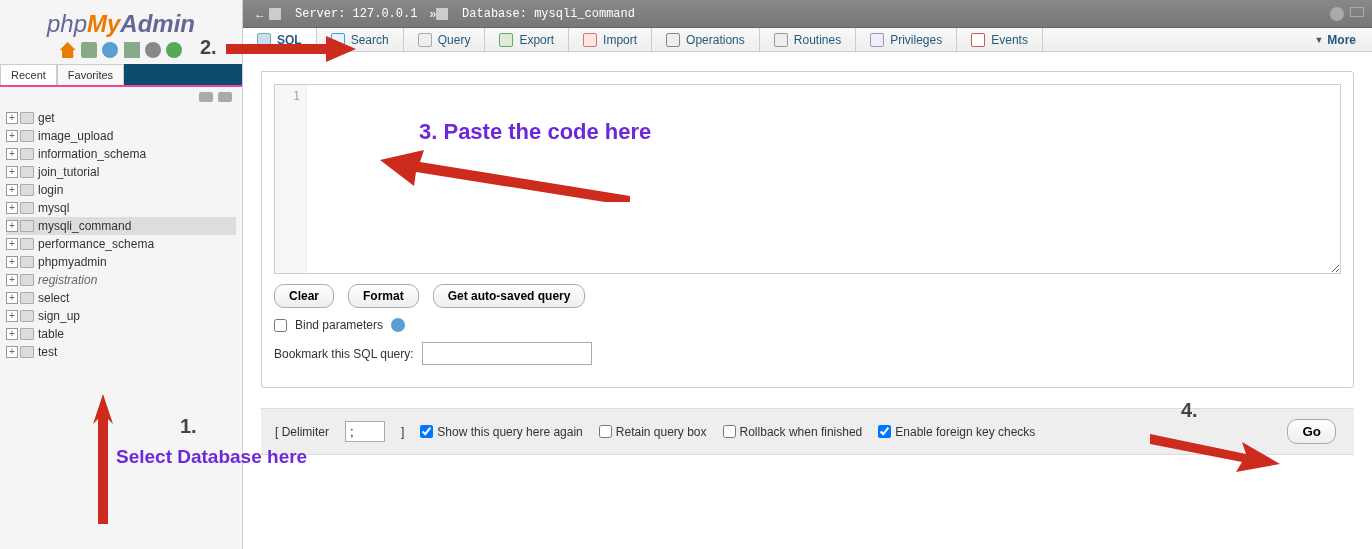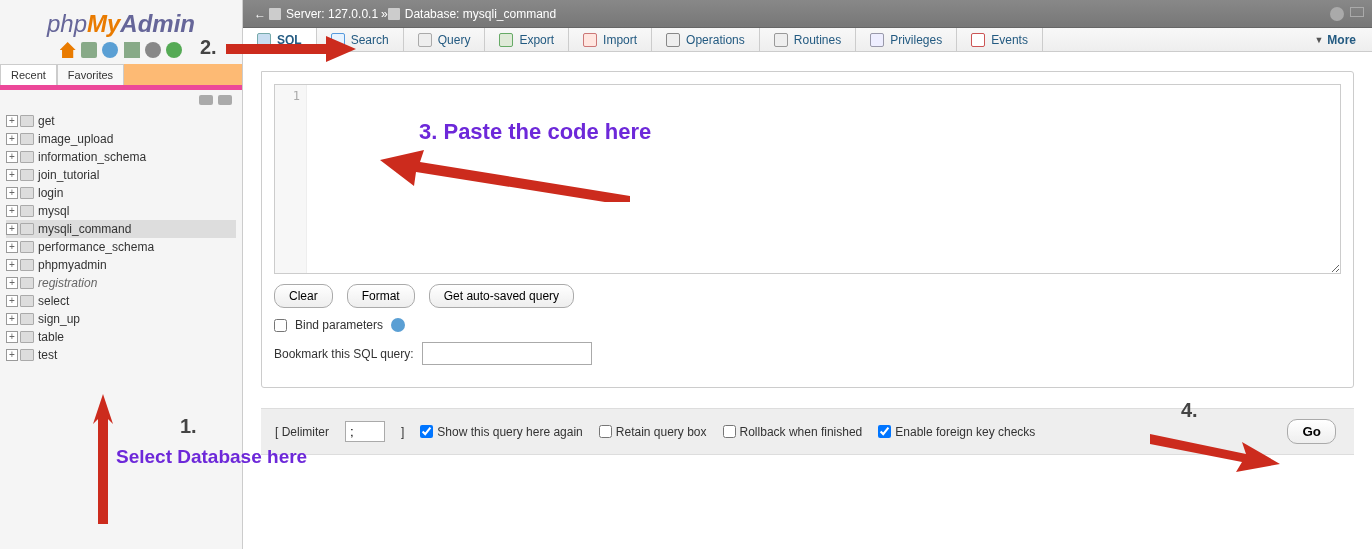--- a/index.html
+++ b/index.html
@@ -12,37 +12,37 @@
 .logo .my { color: #e97b00; font-weight: bold; font-style: italic; }
 .logo .admin { color: #666699; font-weight: bold; font-style: italic; }
 .icon-row { text-align: center; padding-bottom: 6px; }
 .icon-row span { display: inline-block; width: 16px; height: 16px; margin: 0 1px; vertical-align: middle; }
 .home-icon { background: #e97b00; clip-path: polygon(50% 0, 100% 50%, 85% 50%, 85% 100%, 15% 100%, 15% 50%, 0 50%); }
 .logout-icon { background: #8a8; border-radius: 2px; }
 .docs-icon { background: #5a9fd4; border-radius: 50%; }
 .gear-icon { background: #888; border-radius: 50%; }
 .reload-icon { background: #5a5; border-radius: 50%; }
 .arrow-icon { background: #8a8; }
-.tabs-db { display: flex; border-bottom: 5px solid #ec4899; background: #fdba74; }
+.tabs-db { display: flex; border-bottom: 2px solid #ec4899; background: #0c4a6e; }
 .tabs-db .tab { padding: 4px 10px; border: 1px solid #ccc; border-bottom: none; background: #f8f8f8; font-size: 11px; cursor: pointer; }
 .tabs-db .tab.active { background: #fff; }
 .tree-tools { text-align: right; padding: 4px 10px; }
 .tree-tools span { display: inline-block; width: 14px; height: 10px; background: #aaa; border-radius: 2px; margin-left: 2px; }
 .tree { padding: 0 6px; font-size: 12px; }
 .tree-item { display: flex; align-items: center; padding: 2px 0; cursor: pointer; white-space: nowrap; }
 .tree-item .expander { width: 12px; height: 12px; border: 1px solid #999; background: #fff; margin-right: 2px; font-size: 10px; line-height: 10px; text-align: center; color: #666; }
 .tree-item .db-icon { width: 14px; height: 12px; background: #ddd; border: 1px solid #aaa; border-radius: 1px; margin-right: 4px; }
 .tree-item.new .db-icon { background: #cfc; }
 .tree-item.selected { background: #ddd; }
 .tree-item.italic { font-style: italic; color: #666; }
 
 
 .breadcrumb-bar { position: absolute; left: 243px; right: 0; top: 0; height: 28px; background: linear-gradient(#888, #777); color: #fff; display: flex; align-items: center; padding: 0 8px; font-size: 12px; border-bottom: 1px solid #666; }
 .breadcrumb-bar .back { width: 18px; text-align: center; cursor: pointer; }
-.breadcrumb-bar .crumb { margin: 0 3px; cursor: pointer; }
+.breadcrumb-bar .crumb { margin: 0 12px; cursor: pointer; font-family: Liberation Mono, monospace; }
 .breadcrumb-bar .srv-icon, .breadcrumb-bar .db-bc-icon { display: inline-block; width: 12px; height: 12px; background: #ccc; margin-right: 2px; vertical-align: middle; border-radius: 1px; }
 .breadcrumb-bar .top-right { margin-left: auto; display: flex; gap: 6px; }
 .breadcrumb-bar .gear { width: 14px; height: 14px; background: #aaa; border-radius: 50%; cursor: pointer; }
 .breadcrumb-bar .collapse { width: 14px; height: 10px; border: 1px solid #aaa; cursor: pointer; }
 
 
 .content { position: absolute; left: 243px; right: 0; top: 28px; bottom: 0; background: #fff; }
 
 
 .top-tabs { display: flex; background: linear-gradient(#f8f8f8, #eee); border-bottom: 1px solid #ccc; height: 24px; align-items: stretch; }
@@ -65,21 +65,21 @@
 
 .sql-panel { margin: 20px 18px 0 18px; }
 .sql-title-tab { display: inline-block; border: 1px solid #ccc; border-bottom: 1px solid #fff; border-radius: 3px 3px 0 0; padding: 6px 12px; background: #fff; position: relative; z-index: 2; }
 .sql-title-tab .dbname { color: #235a81; font-weight: bold; }
 .sql-title-tab .help { display: inline-block; width: 14px; height: 14px; background: #5a9fd4; border-radius: 50%; margin-left: 4px; vertical-align: middle; }
 .sql-body { border: 1px solid #ccc; border-radius: 0 3px 3px 3px; background: #fff; padding: 12px; margin-top: -1px; }
 .editor { border: 1px solid #ccc; background: #fff; display: flex; height: 190px; resize: both; overflow: auto; }
 .editor .gutter { width: 32px; background: #f7f7f7; border-right: 1px solid #eee; text-align: right; padding: 4px 6px 0 0; color: #aaa; font-family: monospace; font-size: 12px; }
 .editor textarea { flex: 1; border: none; outline: none; padding: 4px 6px; font-family: monospace; font-size: 13px; resize: none; }
 .btn-row { margin: 10px 0; display: flex; gap: 14px; align-items: center; }
-.btn-row button { padding: 4px 14px; border: 1px solid #aaa; background: linear-gradient(#fff,#eee); border-radius: 10px; cursor: pointer; font-size: 12px; }
+.btn-row button { padding: 4px 14px; border: 1px solid #aaa; background: linear-gradient(#fff,#eee); border-radius: 10px; cursor: pointer; font-size: 12px; font-weight: bold; }
 .bind-row, .bookmark-row { margin: 10px 0; display: flex; align-items: center; gap: 8px; }
 .bookmark-row input { border: 1px solid #aaa; padding: 3px; width: 170px; }
 
 
 .footer-bar { margin: 20px 18px 0 18px; background: #eee; border-top: 1px solid #ddd; border-bottom: 1px solid #ddd; padding: 12px 14px; display: flex; align-items: center; gap: 16px; position: relative; }
 .footer-bar .delim-input { width: 40px; border: 1px solid #aaa; padding: 2px 4px; }
 .footer-bar label { display: flex; align-items: center; gap: 4px; }
 .footer-bar .go-btn { position: absolute; right: 18px; padding: 4px 14px; border: 1px solid #aaa; background: linear-gradient(#fff,#eee); border-radius: 10px; cursor: pointer; font-weight: bold; }
 
 

